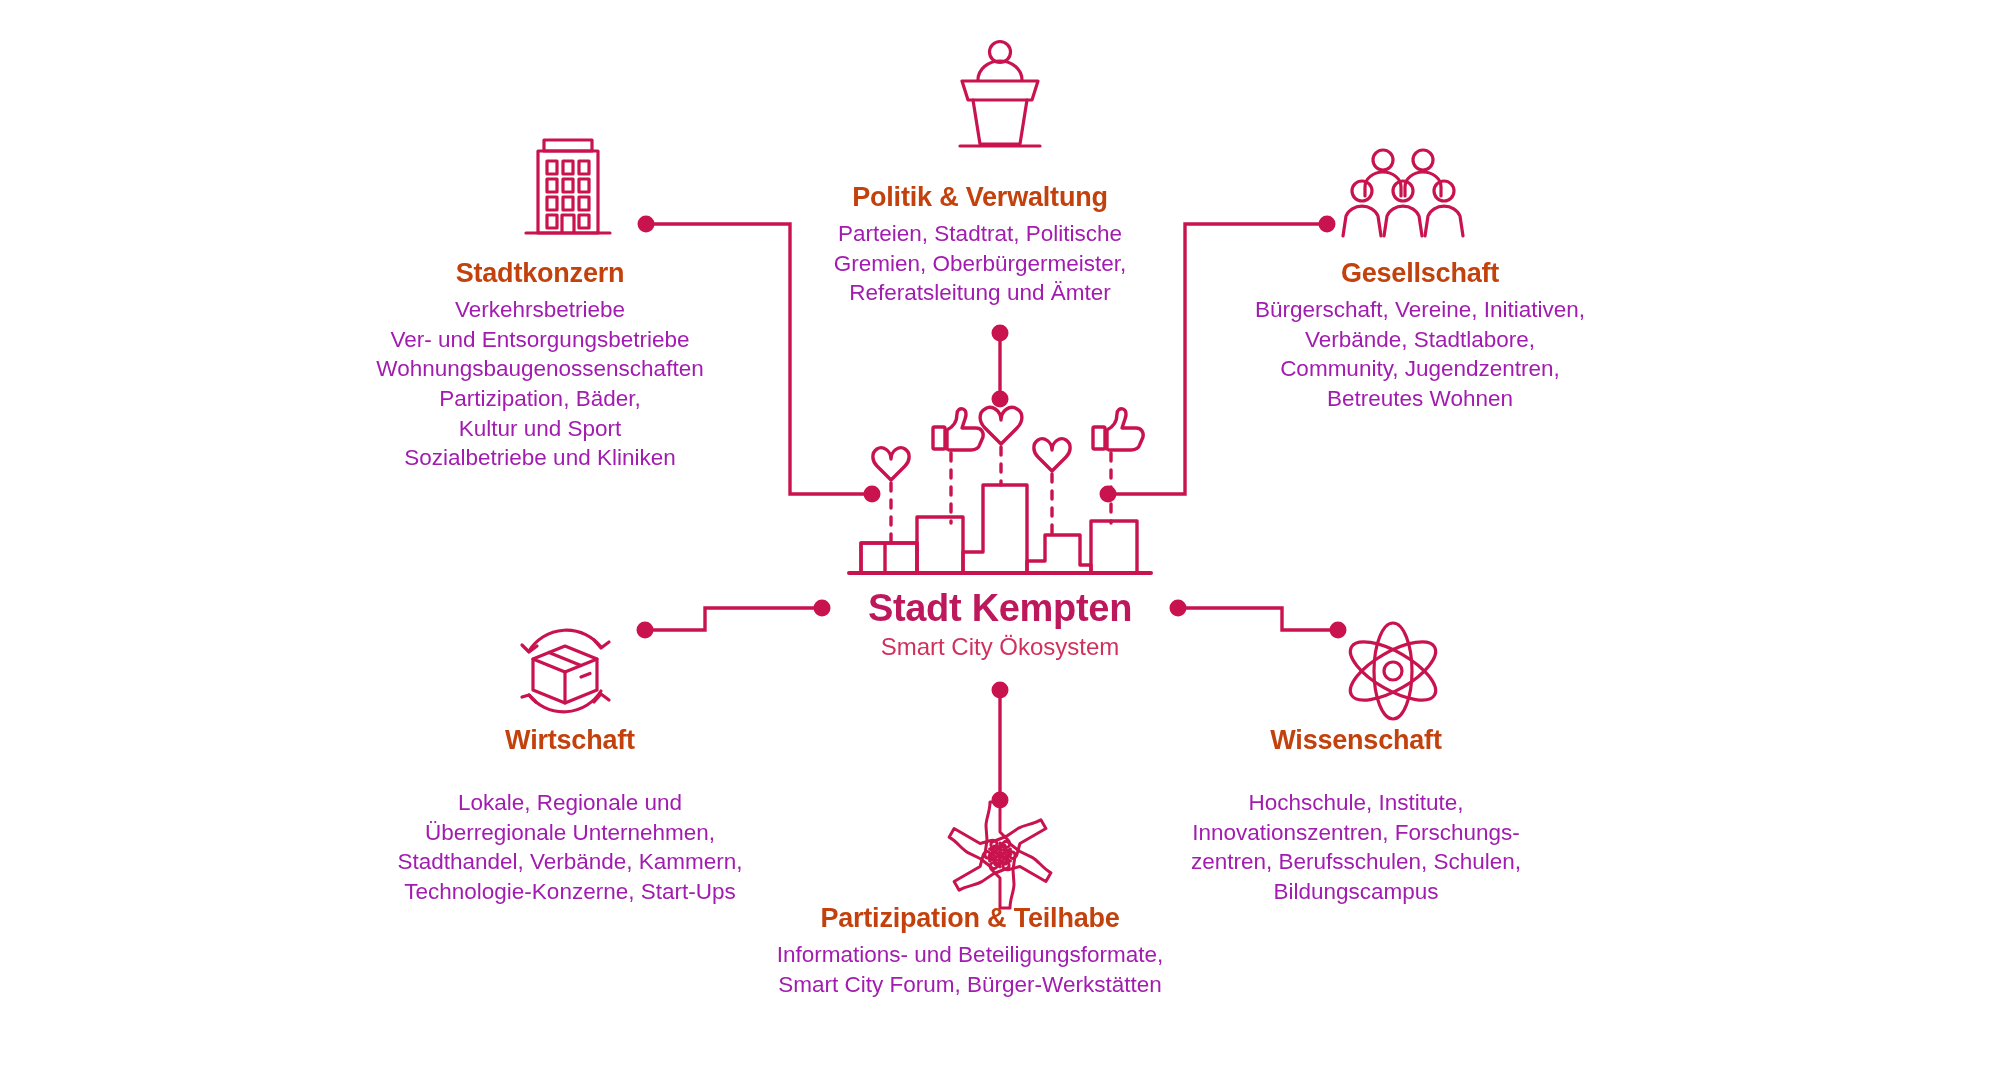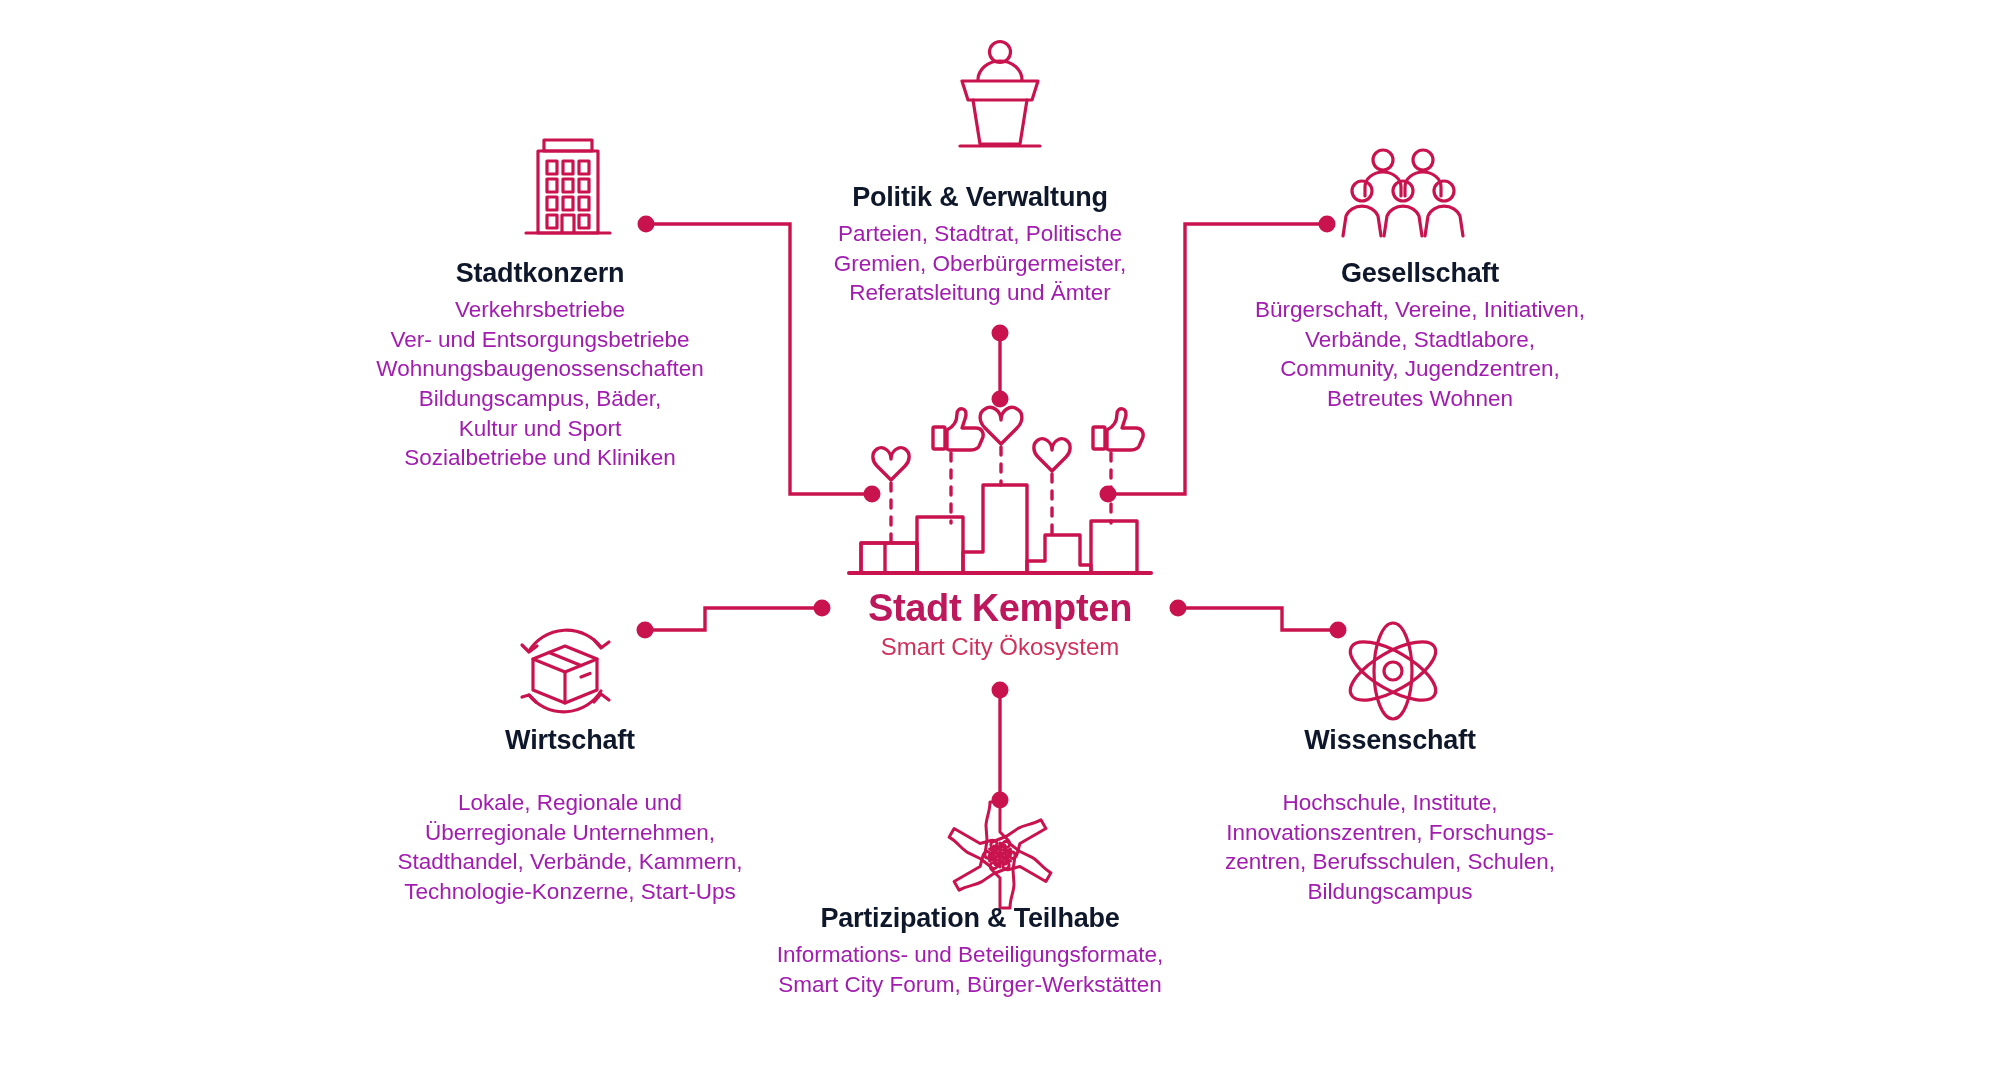--- a/index.html
+++ b/index.html
@@ -31,21 +31,21 @@
     position: absolute;
     text-align: center;
     color: #C9134F;
   }
   .node-title {
     font-weight: bold;
     font-size: 27px;
     letter-spacing: -0.2px;
     line-height: 1.15;
     margin: 0 0 6px 0;
-    color: #0f172a;
+    color: #c2410c;
     white-space: nowrap;
   }
   .node-desc {
     font-size: 22.5px;
     line-height: 1.32;
     color: #a21caf;
     font-weight: 400;
     white-space: pre-line;
   }
   .icon-wrap {
@@ -73,21 +73,21 @@
     font-weight: 400;
     color: #D0315C;
     line-height: 1.15;
     margin: 3px 0 0 0;
   }
   
   #node-stadtkonzern { left: 320px; top: 258px; width: 440px; }
   #node-politik      { left: 800px; top: 182px; width: 360px; }
   #node-gesellschaft { left: 1205px; top: 258px; width: 430px; }
   #node-wirtschaft   { left: 370px; top: 725px; width: 400px; }
-  #node-wissenschaft { left: 1190px; top: 725px; width: 400px; }
+  #node-wissenschaft { left: 1156px; top: 725px; width: 400px; }
   #node-partizipation{ left: 740px; top: 903px; width: 460px; }
 
   #node-wirtschaft .node-desc,
   #node-wissenschaft .node-desc { margin-top: 32px; }
 </style>
 </head>
 <body>
 
 <div id="stage">
 
@@ -256,21 +256,21 @@
         <path d="M 70 108 L 70 78 L 62 70 C 59 67 60 62 64 63 L 70 67 L 70 56 C 70 52 76 52 76 56 L 76 64 L 79 54 C 80 50 86 52 85 56 L 83 70 L 84 84 C 84 92 80 98 80 108 Z"></path>
       </g>
     </svg>
   </div>
 
   <div class="node" id="node-stadtkonzern">
     <div class="node-title">Stadtkonzern</div>
     <div class="node-desc">Verkehrsbetriebe
 Ver- und Entsorgungsbetriebe
 Wohnungsbaugenossenschaften
-Bildungscampus, Bäder,
+Partizipation, Bäder,
 Kultur und Sport
 Sozialbetriebe und Kliniken</div>
   </div>
 
   <div class="node" id="node-politik">
     <div class="node-title">Politik &amp; Verwaltung</div>
     <div class="node-desc">Parteien, Stadtrat, Politische
 Gremien, Oberbürgermeister,
 Referatsleitung und Ämter</div>
   </div>

